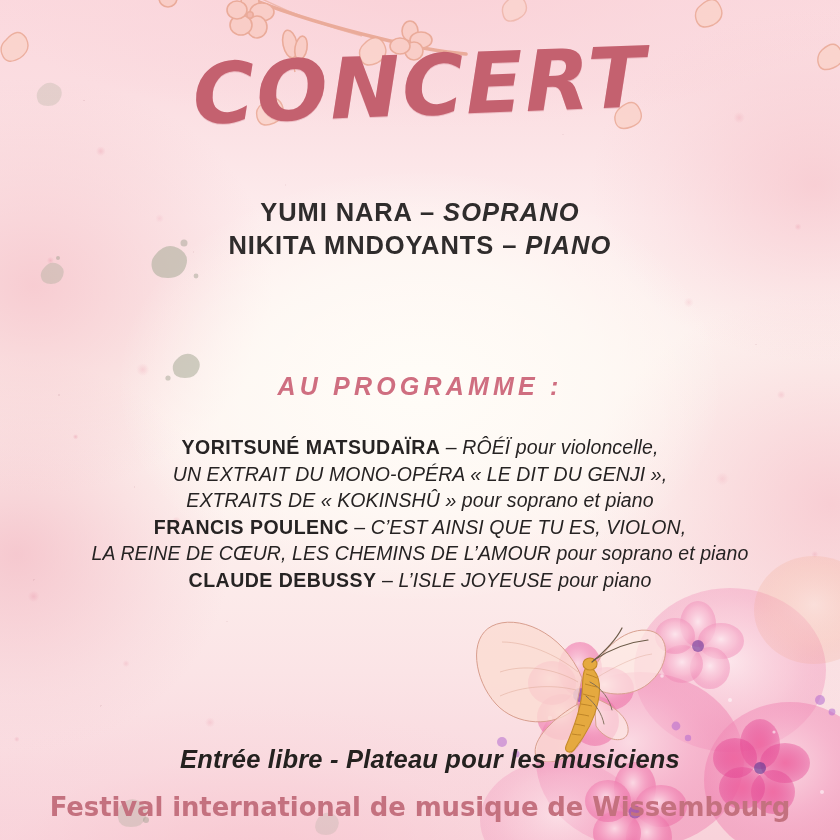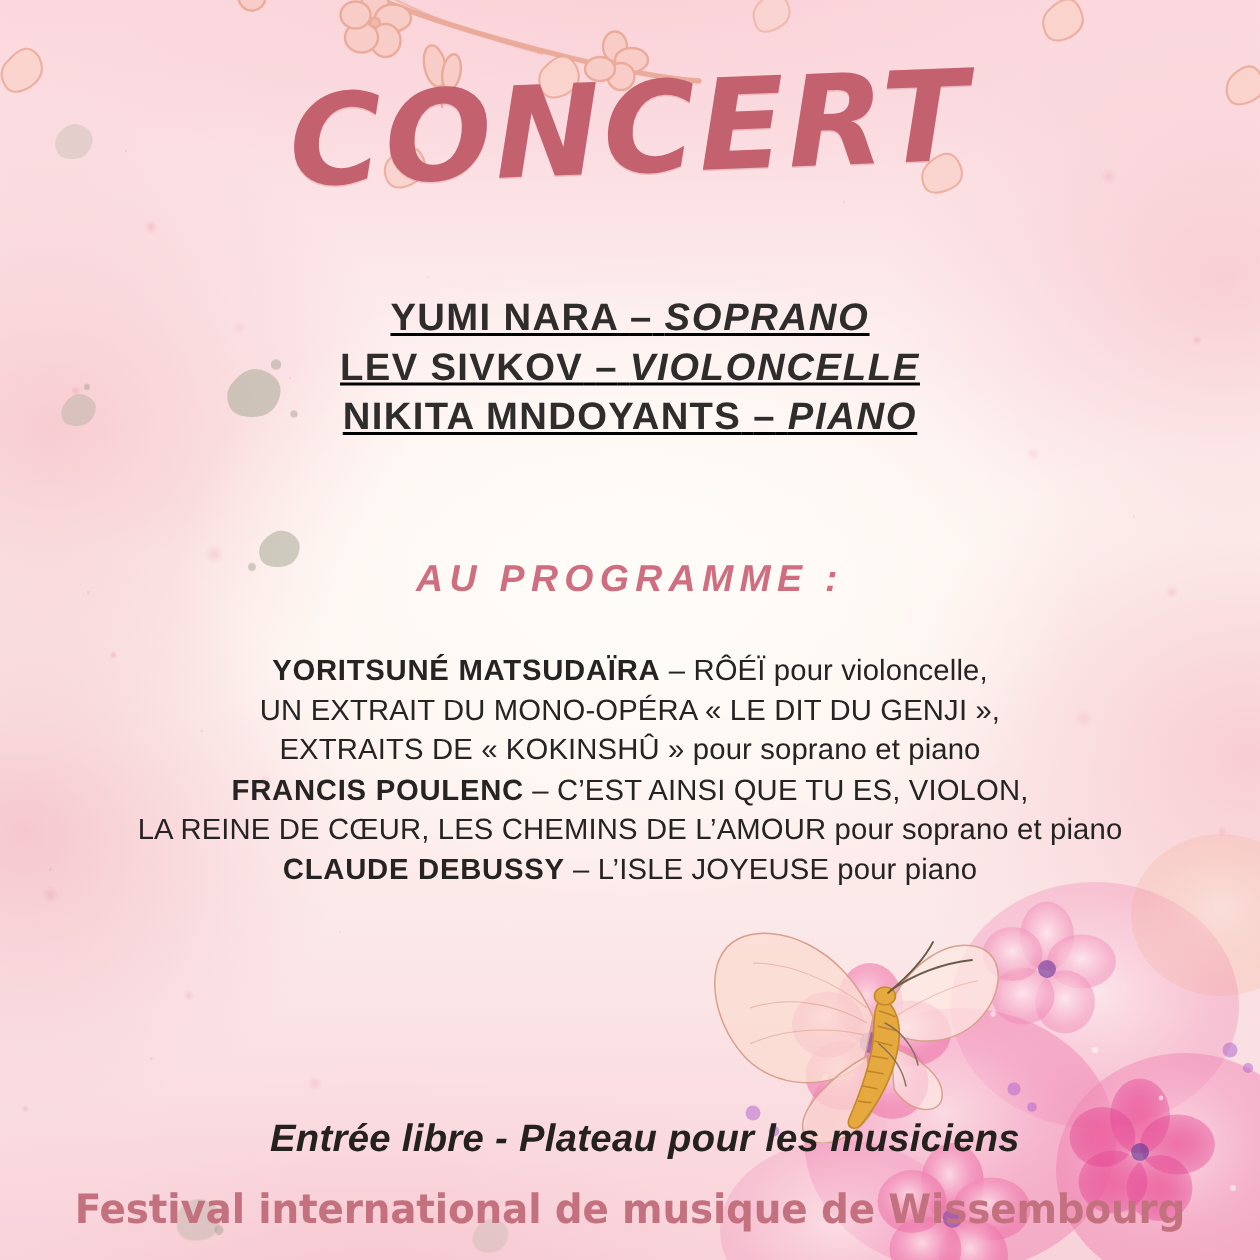--- a/index.html
+++ b/index.html
@@ -70,42 +70,42 @@
     top:44px;
     font-family:"DejaVu Sans", sans-serif;
     font-style:italic;font-weight:700;
     font-size:84px;line-height:1;
     letter-spacing:2px;
     color:#c4616f;
     transform:rotate(-2.2deg);
     text-shadow:0 1px 0 rgba(196,97,111,.25);
   }
 
-  #performers{top:196px;text-decoration:underline;}
+  #performers{top:196px;}
   .perf-line{
     font-size:25.5px;line-height:33px;
     font-weight:700;color:#2f2c2c;letter-spacing:.9px;
     white-space:nowrap;
   }
   .perf-line .role{font-style:italic;letter-spacing:1.1px;}
   .perf-line .dash{font-weight:700;}
 
   #programme-heading{
     top:372px;
     font-size:25px;font-weight:700;font-style:italic;
     letter-spacing:4.2px;color:#cf6e80;
   }
 
   #programme{top:434px;}
   .prog-line{
     font-size:19.5px;line-height:26.6px;
     color:#262323;white-space:nowrap;letter-spacing:.1px;
   }
   .prog-line .composer{font-weight:700;letter-spacing:.5px;}
-  .prog-line .work{}
+  .prog-line .work{font-style:italic;}
   .prog-line .sep{font-weight:400;font-style:normal;}
 
   #entree{
     top:745px;
     font-size:25.5px;font-weight:700;font-style:italic;
     color:#24211f;letter-spacing:.2px;margin-left:20px;
   }
   #festival{
     top:791px;
     font-family:"DejaVu Sans", sans-serif;
@@ -318,25 +318,20 @@
 
   <div class="stack" id="title">CONCERT</div>
 
   <div class="stack" id="performers">
     <div class="perf-line">
       <span>YUMI NARA</span>
       <span class="dash">–</span>
       <span class="role">SOPRANO</span>
     </div>
     <div class="perf-line">
-      <span>LEV SIVKOV</span>
-      <span class="dash">–</span>
-      <span class="role">VIOLONCELLE</span>
-    </div>
-    <div class="perf-line">
       <span>NIKITA MNDOYANTS</span>
       <span class="dash">–</span>
       <span class="role">PIANO</span>
     </div>
   </div>
 
   <div class="stack" id="programme-heading">AU PROGRAMME :</div>
 
   <div class="stack" id="programme">
     <div class="prog-line">

